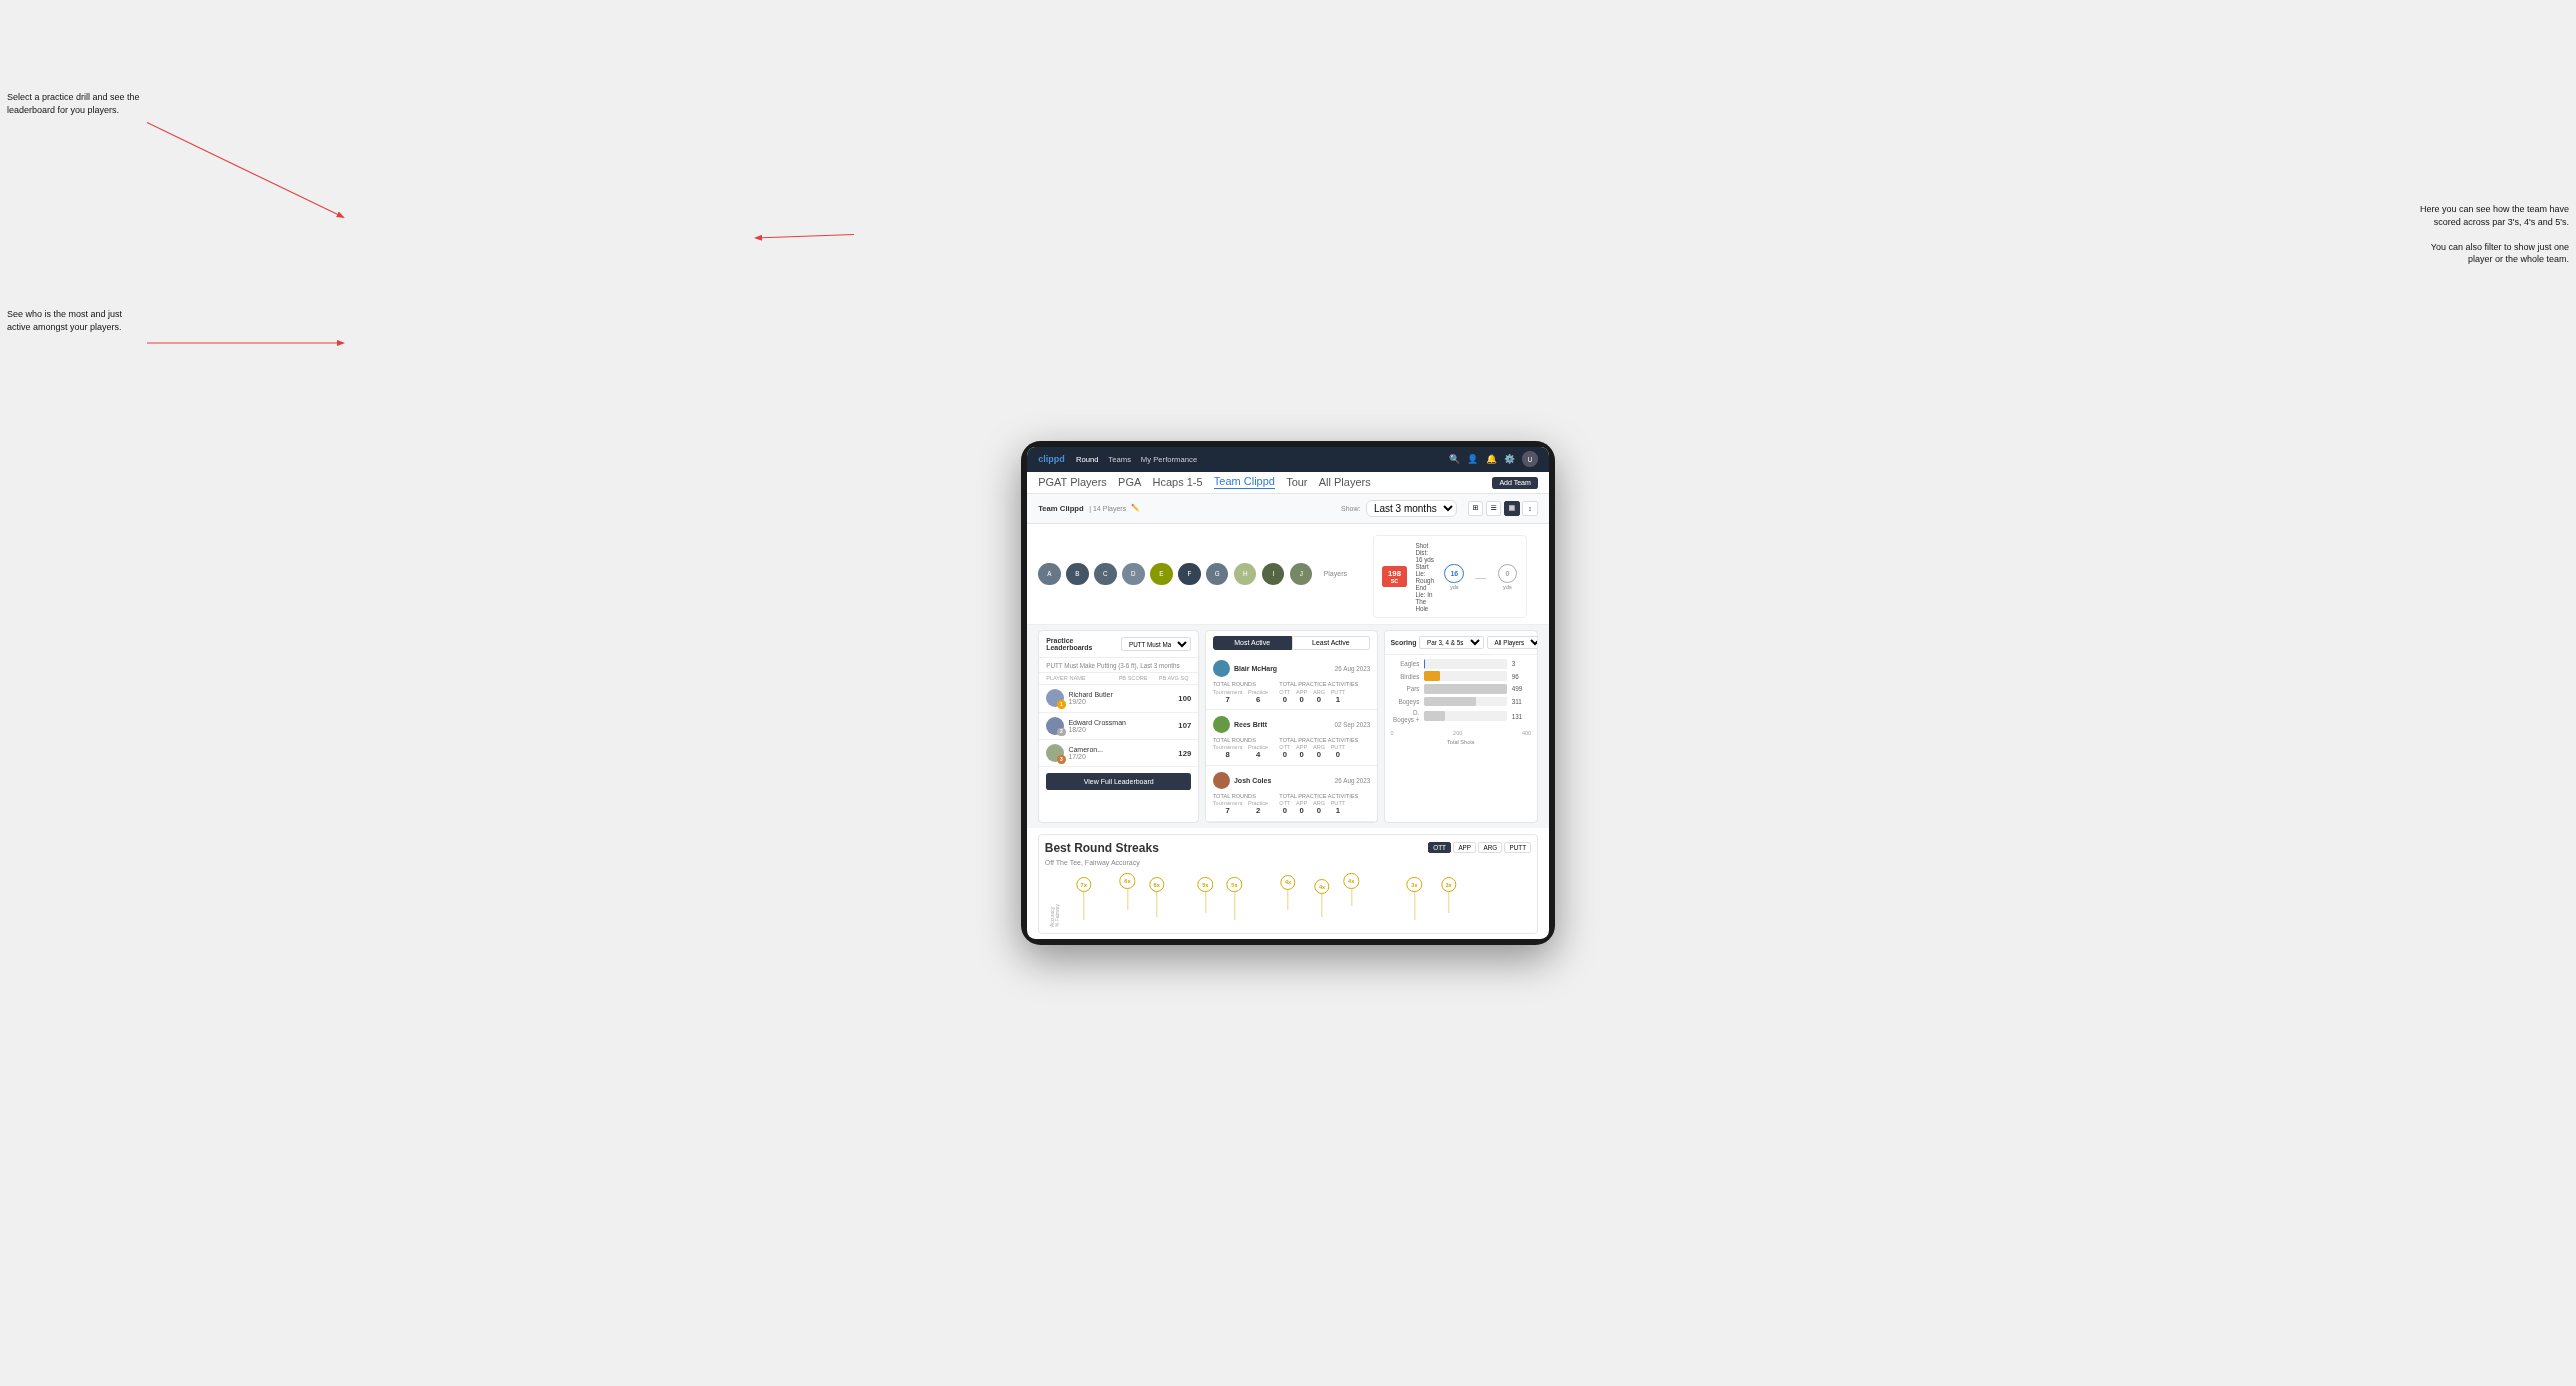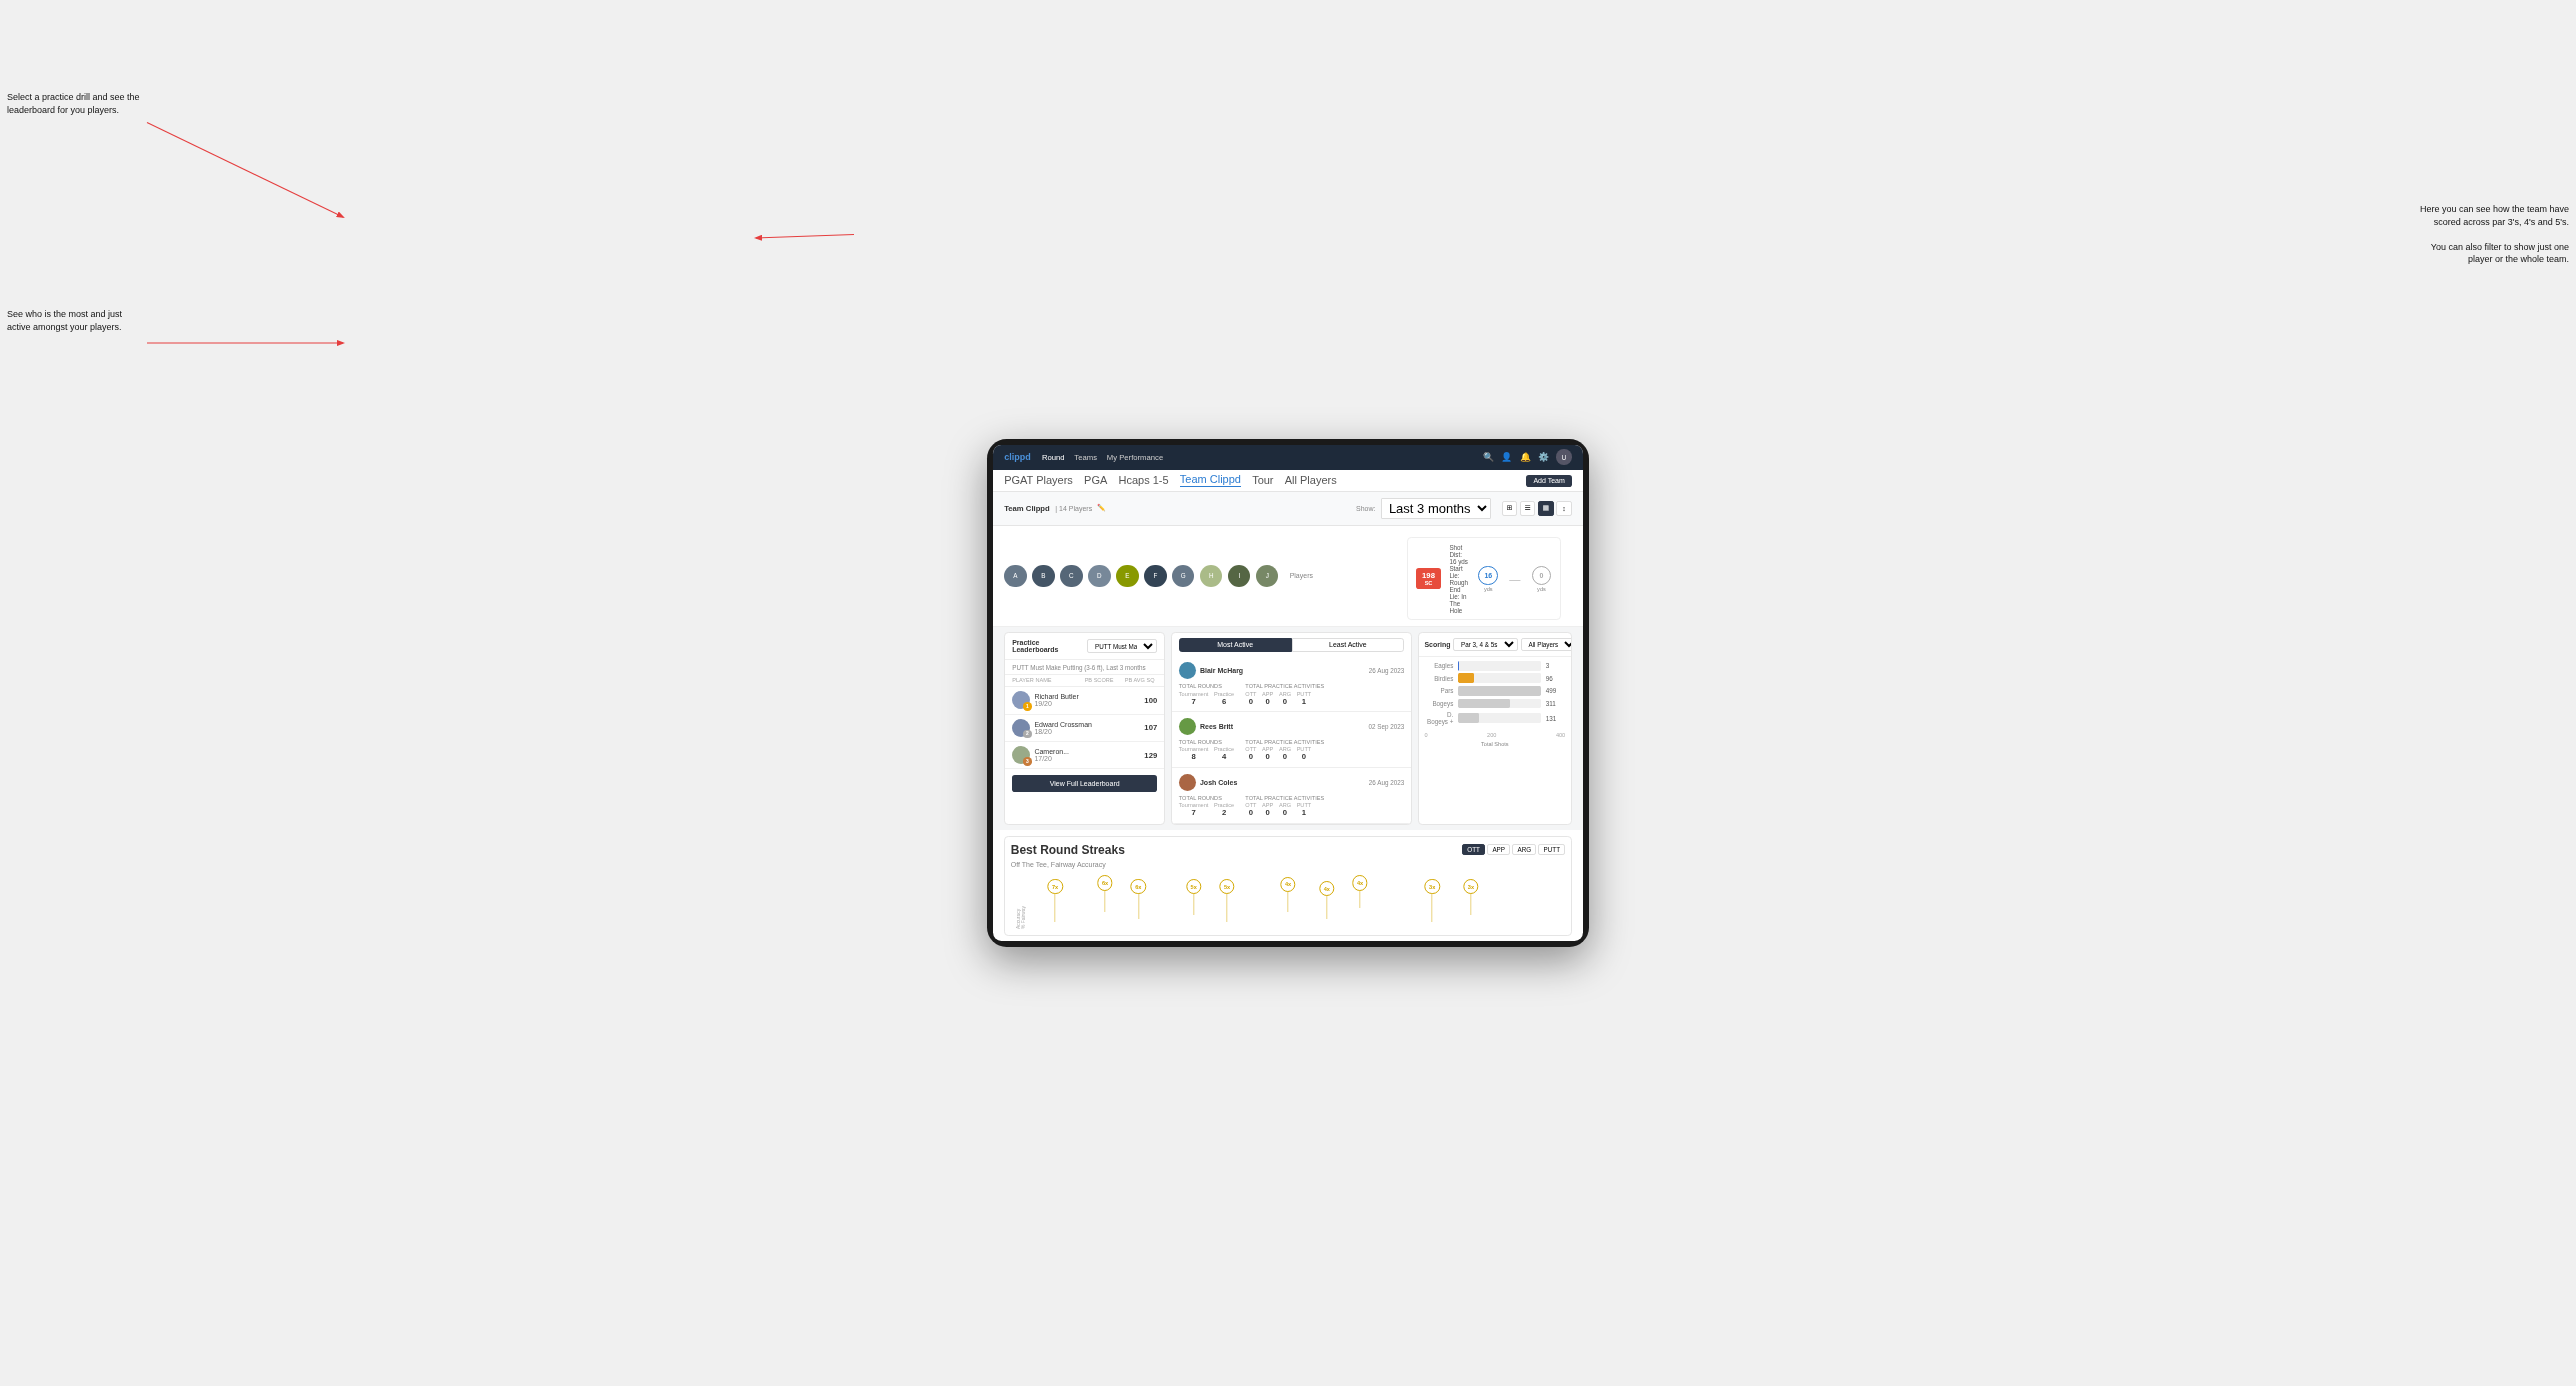--- a/index.html
+++ b/index.html
@@ -31,21 +31,21 @@
       position: absolute;
       top: 0; left: 0;
       width: 100%;
       height: 100%;
       pointer-events: none;
     }
 
     
     .tablet-frame {
       position: relative;
-      width: 602px;
+      width: 534px;
       background: #1a1a1a;
       border-radius: 19.6px;
       padding: 6px;
       box-shadow: 0 14px 42px rgba(0,0,0,0.4);
     }
     .tablet-screen {
       background: #fff;
       border-radius: 8.4px;
       overflow: hidden;
       width: 100%;
@@ -145,23 +145,23 @@
       color: #333;
       font-weight: 600;
     }
     .team-count {
       font-size: 7px;
       color: #888;
     }
     .edit-icon { font-size: 7px; color: #888; cursor: pointer; }
     .show-label { font-size: 7px; color: #888; margin-left: auto; }
     .show-select {
-      font-size: 13px;
+      font-size: 10px;
       border: 0.7px solid #ddd;
-      border-radius: 1px;
+      border-radius: 6px;
       padding: 1.4px 2.8px;
       background: #fff;
     }
     .view-icons { display: flex; gap: 2.8px; margin-left: 5.6px; }
     .view-icon {
       width: 15.4px; height: 15.4px;
       border: 0.7px solid #ddd;
       border-radius: 2.1px;
       display: flex;
       align-items: center;

